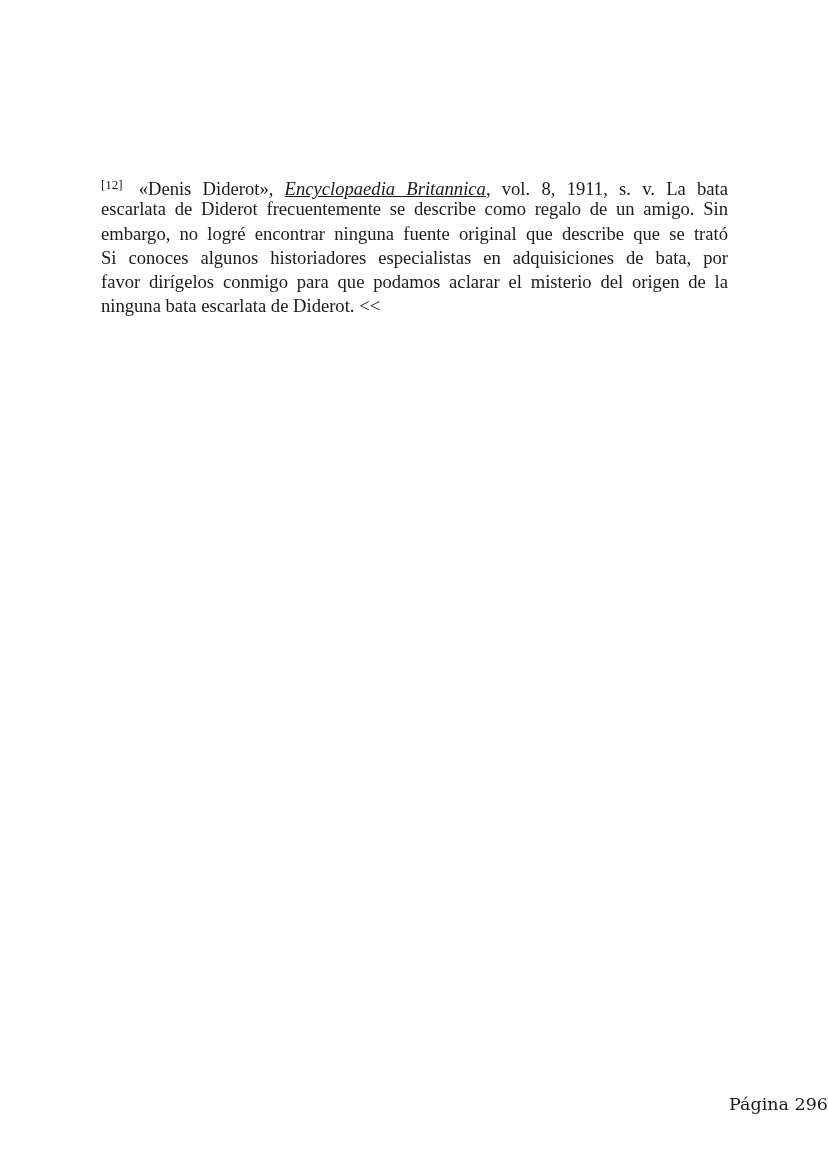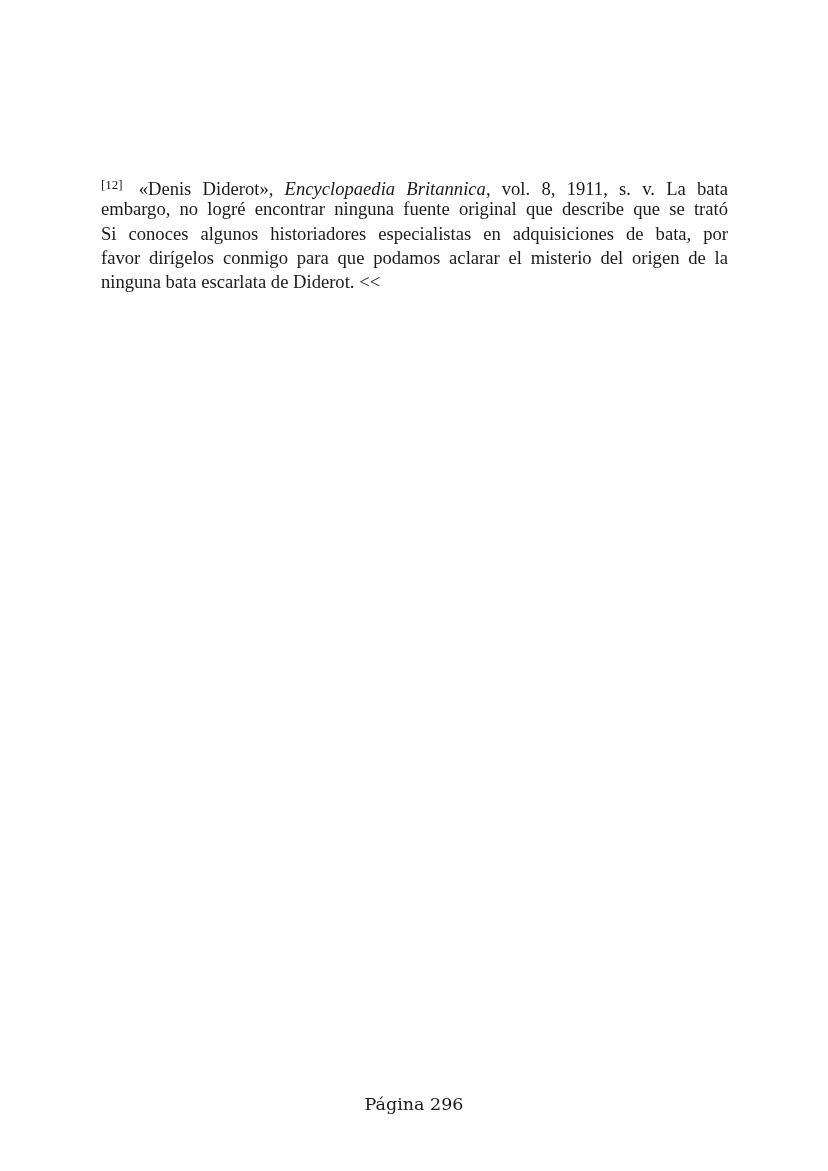--- a/index.html
+++ b/index.html
@@ -25,35 +25,36 @@
       text-align-last: justify;
       white-space: nowrap;
       height: 24.3px;
     }
     .line.last { text-align-last: left; }
     .ref {
       font-size: 13px;
       vertical-align: 6px;
       margin-right: 16px;
     }
-    .ital { font-style: italic; }
+    .ital { font-style: italic; text-decoration: underline; }
     .footer {
       position: absolute;
       left: 0; right: 0;
       top: 1094px;
-      text-align: center;
+      text-align: right;
       font-family: "DejaVu Serif", serif;
       font-size: 17.5px;
       color: #1a1a1a;
     }
   </style>
 </head>
 <body>
 
 <div class="footnote">
   <span class="line"><sup class="ref">[12]</sup><span>«Denis Diderot»,</span> <span class="ital">Encyclopaedia Britannica</span><span>, vol. 8, 1911, s. v. La bata</span></span>
+  <span class="line">escarlata de Diderot frecuentemente se describe como regalo de un amigo. Sin</span>
   <span class="line">embargo, no logré encontrar ninguna fuente original que describe que se trató</span>
   <span class="line">Si conoces algunos historiadores especialistas en adquisiciones de bata, por</span>
   <span class="line">favor dirígelos conmigo para que podamos aclarar el misterio del origen de la</span>
   <span class="line last"><span>ninguna bata escarlata de Diderot.</span> <span>&lt;&lt;</span></span>
 </div>
 
 <div class="footer">Página 296</div>
 
 </body></html>

